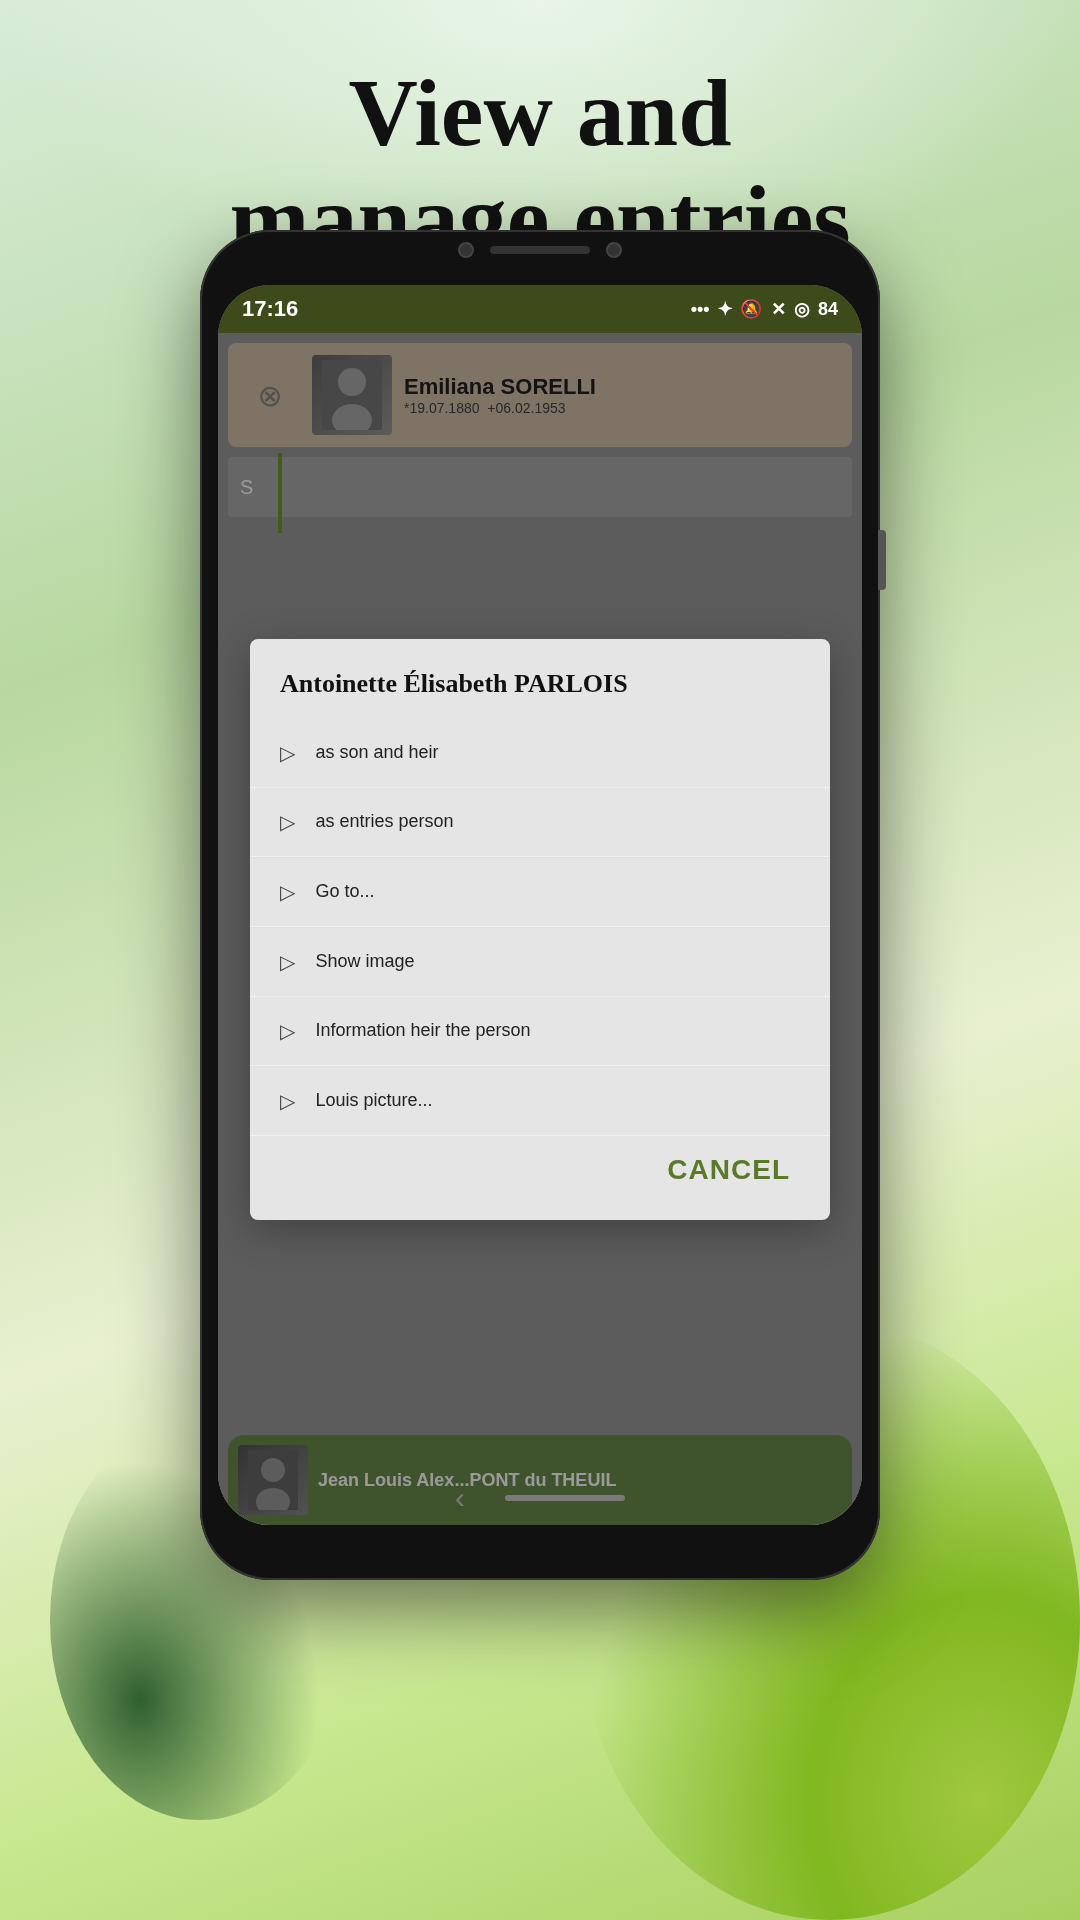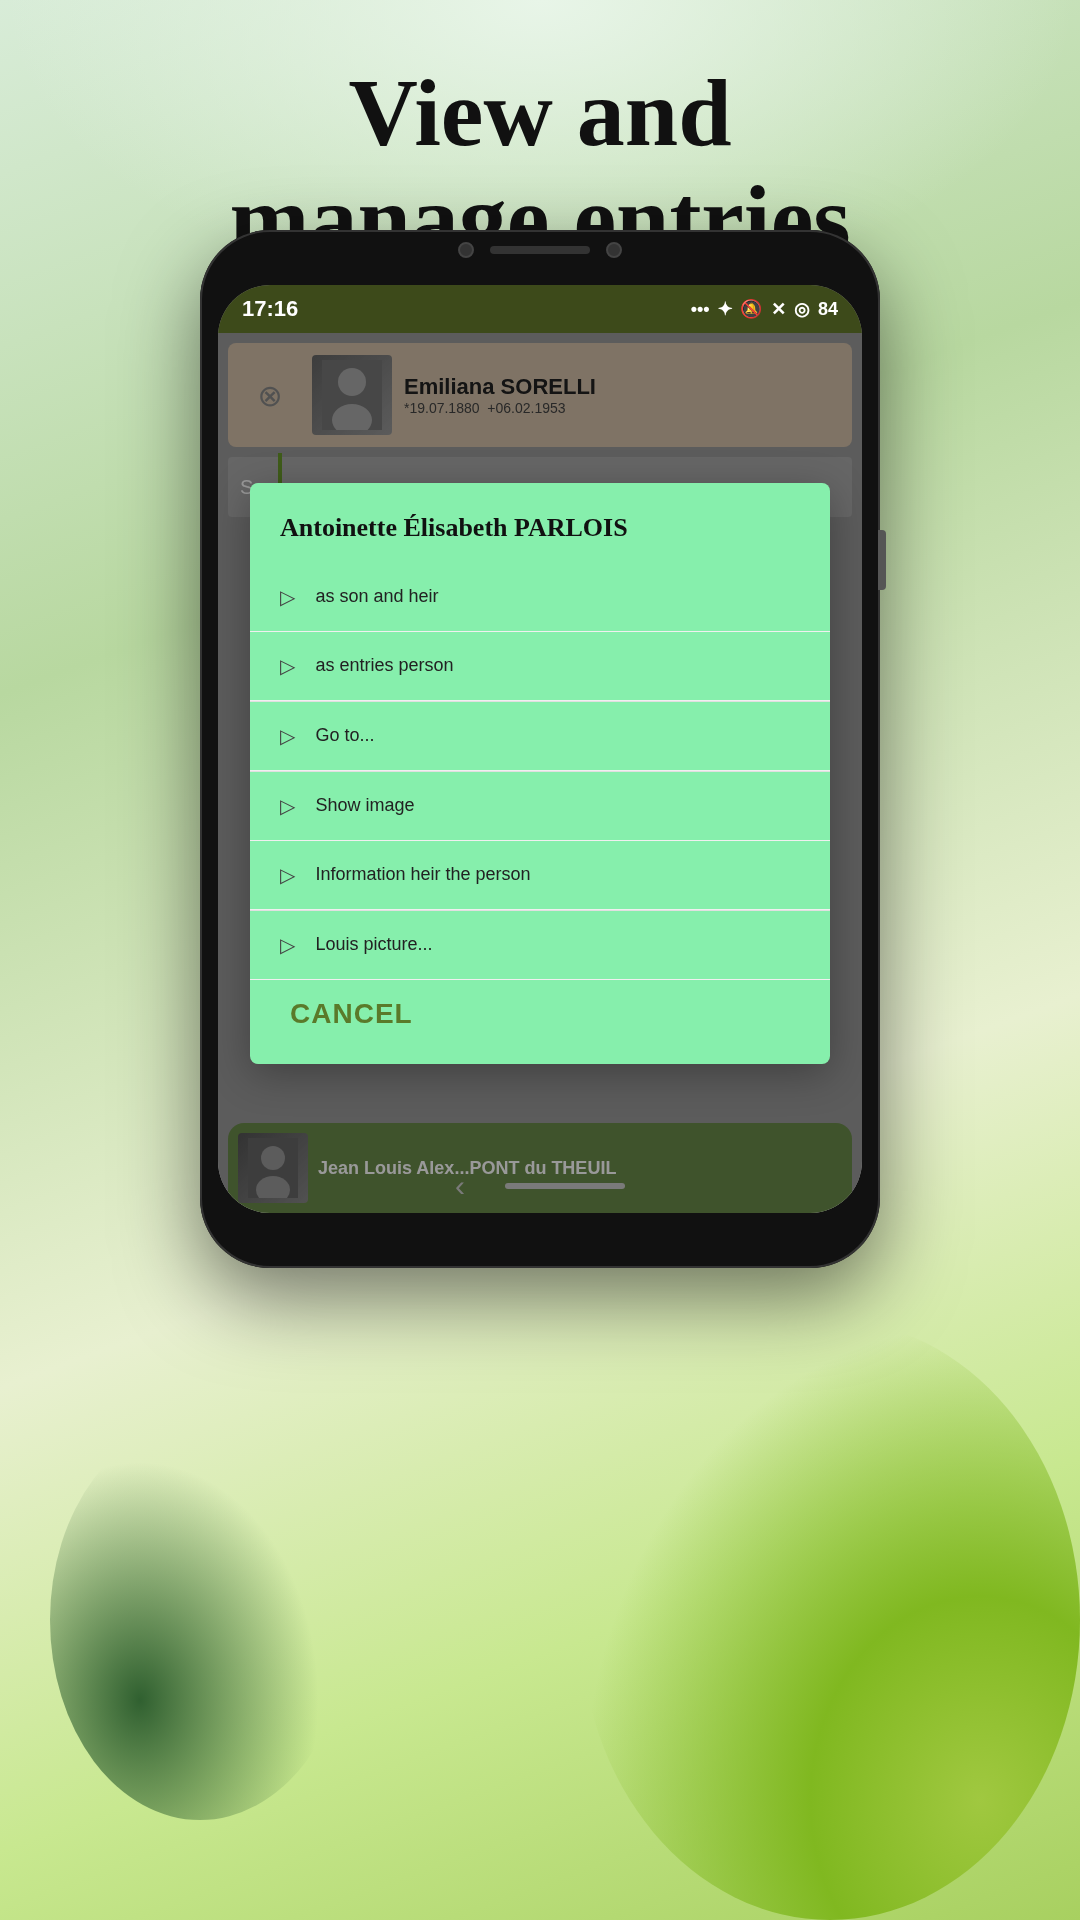--- a/index.html
+++ b/index.html
@@ -50,21 +50,21 @@
       font-family: Georgia, serif;
     }
 
     
     .phone-frame {
       position: absolute;
       top: 230px;
       left: 50%;
       transform: translateX(-50%);
       width: 680px;
-      height: 1038px;
+      height: 1350px;
       background: #111;
       border-radius: 70px;
       box-shadow: 0 30px 80px rgba(0,0,0,0.5), inset 0 0 0 2px #333;
       z-index: 10;
     }
 
     
     .phone-screen {
       position: absolute;
       top: 55px;
@@ -229,21 +229,21 @@
       top: 0; left: 0; right: 0; bottom: 0;
       background: rgba(0,0,0,0.4);
       display: flex;
       align-items: center;
       justify-content: center;
       z-index: 100;
     }
 
     
     .dialog {
-      background: #86efac;
+      background: #e5e5e5;
       border-radius: 8px;
       width: 580px;
       padding: 0;
       overflow: hidden;
       box-shadow: 0 10px 40px rgba(0,0,0,0.3);
     }
 
     .dialog-title {
       padding: 30px 30px 20px;
       font-size: 26px;
@@ -274,21 +274,21 @@
     }
 
     .dialog-separator {
       height: 1px;
       background: #e0e0e0;
       margin: 0;
     }
 
     .dialog-cancel-row {
       display: flex;
-      justify-content: flex-start;
+      justify-content: flex-end;
       padding: 8px 30px 24px;
     }
     .dialog-cancel-btn {
       font-size: 28px;
       font-weight: bold;
       color: #5a7a2a;
       letter-spacing: 1px;
       cursor: pointer;
       padding: 10px 10px;
       border: none;

